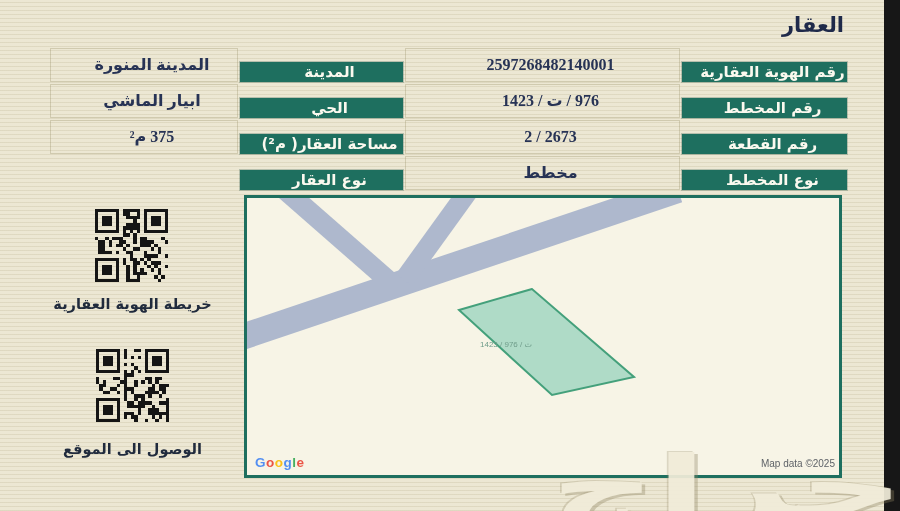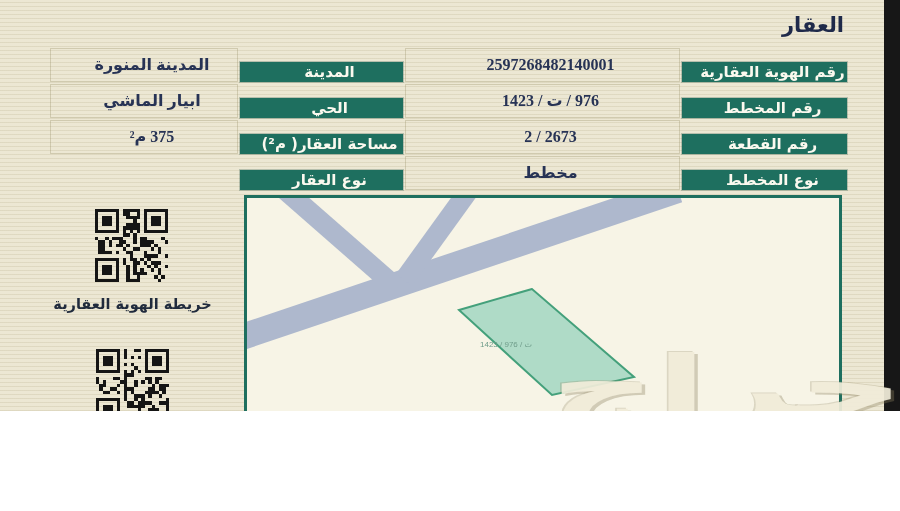--- a/index.html
+++ b/index.html
@@ -1,17 +1,17 @@
 <!DOCTYPE html>
 <html lang="ar" dir="rtl"><head>
 <meta charset="utf-8">
 <style>
   html,body{margin:0;padding:0;}
   .page{
-    position:relative; width:900px; height:411px; overflow:hidden;
+    position:relative; width:900px; height:511px; overflow:hidden;
     background:
       repeating-linear-gradient(0deg, rgba(168,157,118,.20) 0 1px, transparent 1px 4px),
       #ece7d3;
     font-family:"DejaVu Sans", sans-serif;
     direction:rtl;
   }
   .edge-strip{position:absolute; top:0; right:0; width:16px; height:511px; background:#171717; z-index:5;}
   .page-title{
     position:absolute; top:13px; right:56px; font-size:21px; font-weight:bold;
     color:#1f2a4a; z-index:2;
@@ -525,20 +525,21 @@
         <rect x="2" y="20" width="1" height="1"></rect>
         <rect x="3" y="20" width="1" height="1"></rect>
         <rect x="4" y="20" width="1" height="1"></rect>
         <rect x="5" y="20" width="1" height="1"></rect>
         <rect x="6" y="20" width="1" height="1"></rect>
         <rect x="11" y="20" width="1" height="1"></rect>
         <rect x="14" y="20" width="1" height="1"></rect>
         <rect x="17" y="20" width="1" height="1"></rect>
         <rect x="20" y="20" width="1" height="1"></rect>
       </svg></div>
+  <div class="qr-label" style="top:441px;">الوصول الى الموقع</div>
 
   <div class="map-frame">
     <svg class="roads" width="592" height="277" viewBox="0 0 592 277">
 
       <line x1="431" y1="-8" x2="-26" y2="146" stroke="#aeb8cd" stroke-width="26"></line>
       <line x1="38" y1="-8" x2="150" y2="90" stroke="#aeb8cd" stroke-width="20"></line>
       <line x1="222" y1="-8" x2="157" y2="82" stroke="#aeb8cd" stroke-width="20"></line>
 
       <polygon points="285,91 212,112 305,197 387,179" fill="#a6d8c3" fill-opacity="0.9" stroke="#44a07b" stroke-width="2"></polygon>
     </svg>

